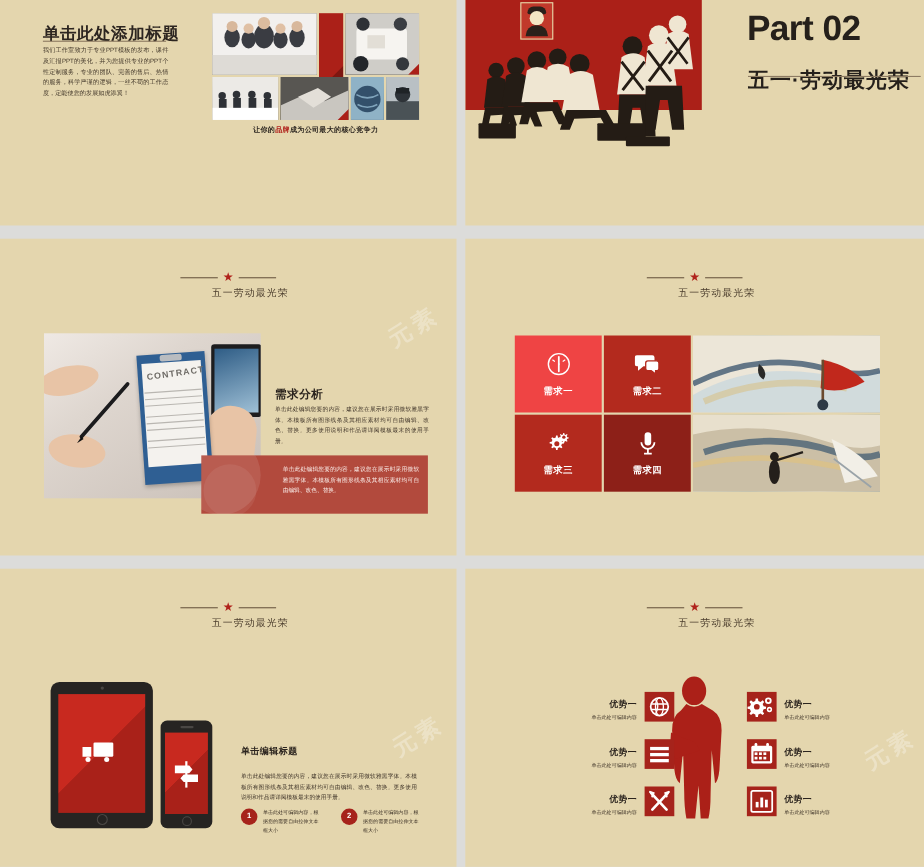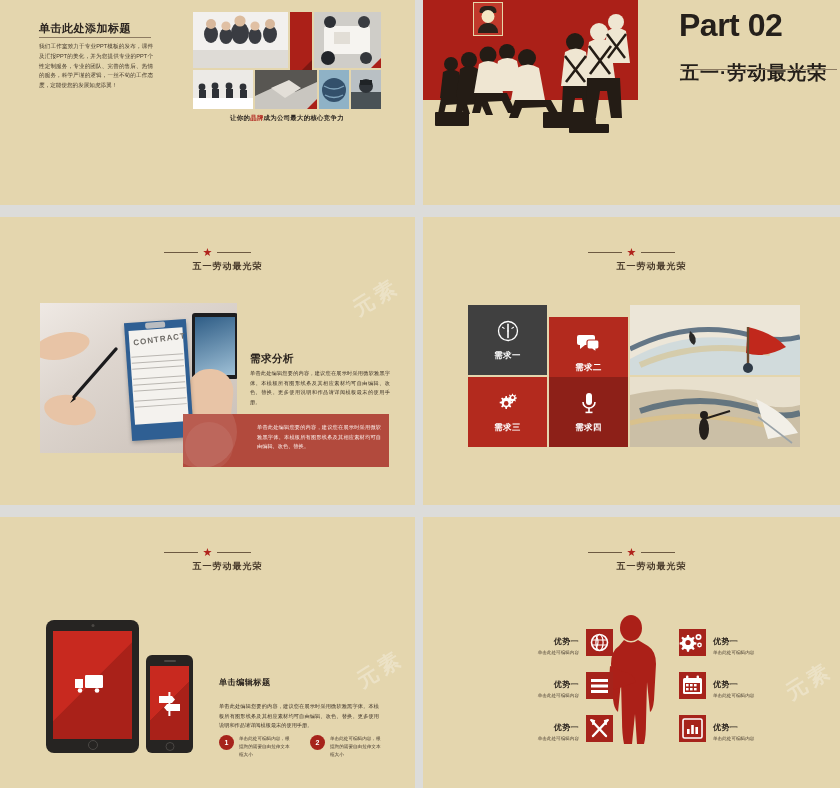--- a/index.html
+++ b/index.html
@@ -17,24 +17,24 @@
   #slide-3{left:0;   top:217px;width:415px;height:288px;}
   #slide-4{left:423px;top:217px;width:417px;height:288px;}
   #slide-5{left:0;   top:517px;width:415px;height:271px;}
   #slide-6{left:423px;top:517px;width:417px;height:271px;}
 
   
   .sec-head{position:absolute;left:0;right:0;text-align:center;}
   .sec-rule{display:flex;align-items:center;justify-content:center;gap:5px;}
   .sec-rule .bar{width:34px;height:1px;background:#6d5a42;}
   .star{color:#b0231c;font-size:11px;line-height:10px;}
-  .sec-title{font-size:9px;color:#4a3c2c;letter-spacing:1px;margin-top:3px;font-weight:bold;padding-left:40px;}
-
-  
-  .s1-title{position:absolute;left:39px;top:21px;font-size:11px;font-weight:bold;color:#2c2520;letter-spacing:.5px;text-align:center;}
+  .sec-title{font-size:9px;color:#4a3c2c;letter-spacing:1px;margin-top:3px;font-weight:normal;padding-left:40px;}
+
+  
+  .s1-title{position:absolute;left:39px;top:21px;font-size:15px;font-weight:bold;color:#2c2520;letter-spacing:.5px;text-align:center;}
   .s1-rule{position:absolute;left:39px;top:37px;width:112px;height:1px;background:#8d7b62;}
   .s1-body{position:absolute;left:39px;top:42px;width:114px;font-size:5.6px;line-height:1.75;color:#413629;text-align:justify;}
   .collage{position:absolute;left:193px;top:12px;width:188px;height:97px;}
   .ph{position:absolute;background:#9a9a98;overflow:hidden;}
   .ph.red{background:#ab2018;}
   .ph i{display:block;width:100%;height:100%;}
   .g1{left:0;  top:0;  width:95px;height:56px;background:linear-gradient(160deg,#cfcfcb 0%,#9e9b97 45%,#6d6a66 100%);}
   .g2{left:97px;top:0; width:22px;height:58px;}
   .g3{left:121px;top:0;width:67px;height:56px;background:linear-gradient(200deg,#b9b7b2 0%,#83817c 60%,#55534f 100%);}
   .g4{left:0;  top:58px;width:60px;height:39px;background:linear-gradient(150deg,#dedcd7 0%,#a3a19c 70%,#76746f 100%);}
@@ -73,22 +73,22 @@
   .s3-box{position:absolute;left:183px;top:197px;width:206px;height:53px;background:#b24a3d;overflow:hidden;}
   .s3-box .blob{position:absolute;left:-18px;top:-18px;width:72px;height:72px;border-radius:50%;background:rgba(255,255,255,.10);}
   .s3-box .blob2{position:absolute;left:2px;top:8px;width:48px;height:48px;border-radius:50%;background:rgba(255,255,255,.07);}
   .s3-box p{position:absolute;left:74px;top:9px;width:124px;margin:0;font-size:5.2px;line-height:1.85;color:#fbeeea;text-align:justify;}
 
   
   .tiles{position:absolute;left:45px;top:88px;}
   .tile{position:absolute;width:79px;height:70px;display:flex;flex-direction:column;align-items:center;justify-content:center;gap:7px;}
   .tile .lbl{font-size:8.4px;color:#fff;font-weight:bold;letter-spacing:.5px;}
   .tile-ico{width:24px;height:24px;position:relative;}
-  .t1{left:0;   top:0;  background:#404040;}
-  .t2{left:81px;top:0;  background:#b32a1e;margin-top:12px;}
+  .t1{left:0;   top:0;  background:#ef4444;}
+  .t2{left:81px;top:0;  background:#b32a1e;}
   .t3{left:0;   top:72px;background:#b32a1e;}
   .t4{left:81px;top:72px;background:#8d2018;}
   .pic-r{position:absolute;left:162px;overflow:hidden;}
   .pr1{top:0;width:170px;height:70px;background:linear-gradient(115deg,#e9e2d4 0%,#cfd8dc 30%,#e7dfd2 60%,#b9c6cc 100%);}
   .pr2{top:72px;width:170px;height:70px;background:linear-gradient(100deg,#dfd8c8 0%,#a8b8b6 35%,#e6ddcd 70%,#8fa0a6 100%);}
 
   
   .tablet{position:absolute;left:46px;top:103px;width:93px;height:133px;background:#262422;border-radius:8px;}
   .tablet .scr{position:absolute;left:7px;top:11px;right:7px;bottom:14px;background:linear-gradient(135deg,#c8291f 0%,#c8291f 48%,#a92119 48.5%,#a92119 100%);}
   .tablet .hm{position:absolute;left:50%;bottom:3px;transform:translateX(-50%);width:8px;height:8px;border-radius:50%;border:1px solid #4a4744;}

